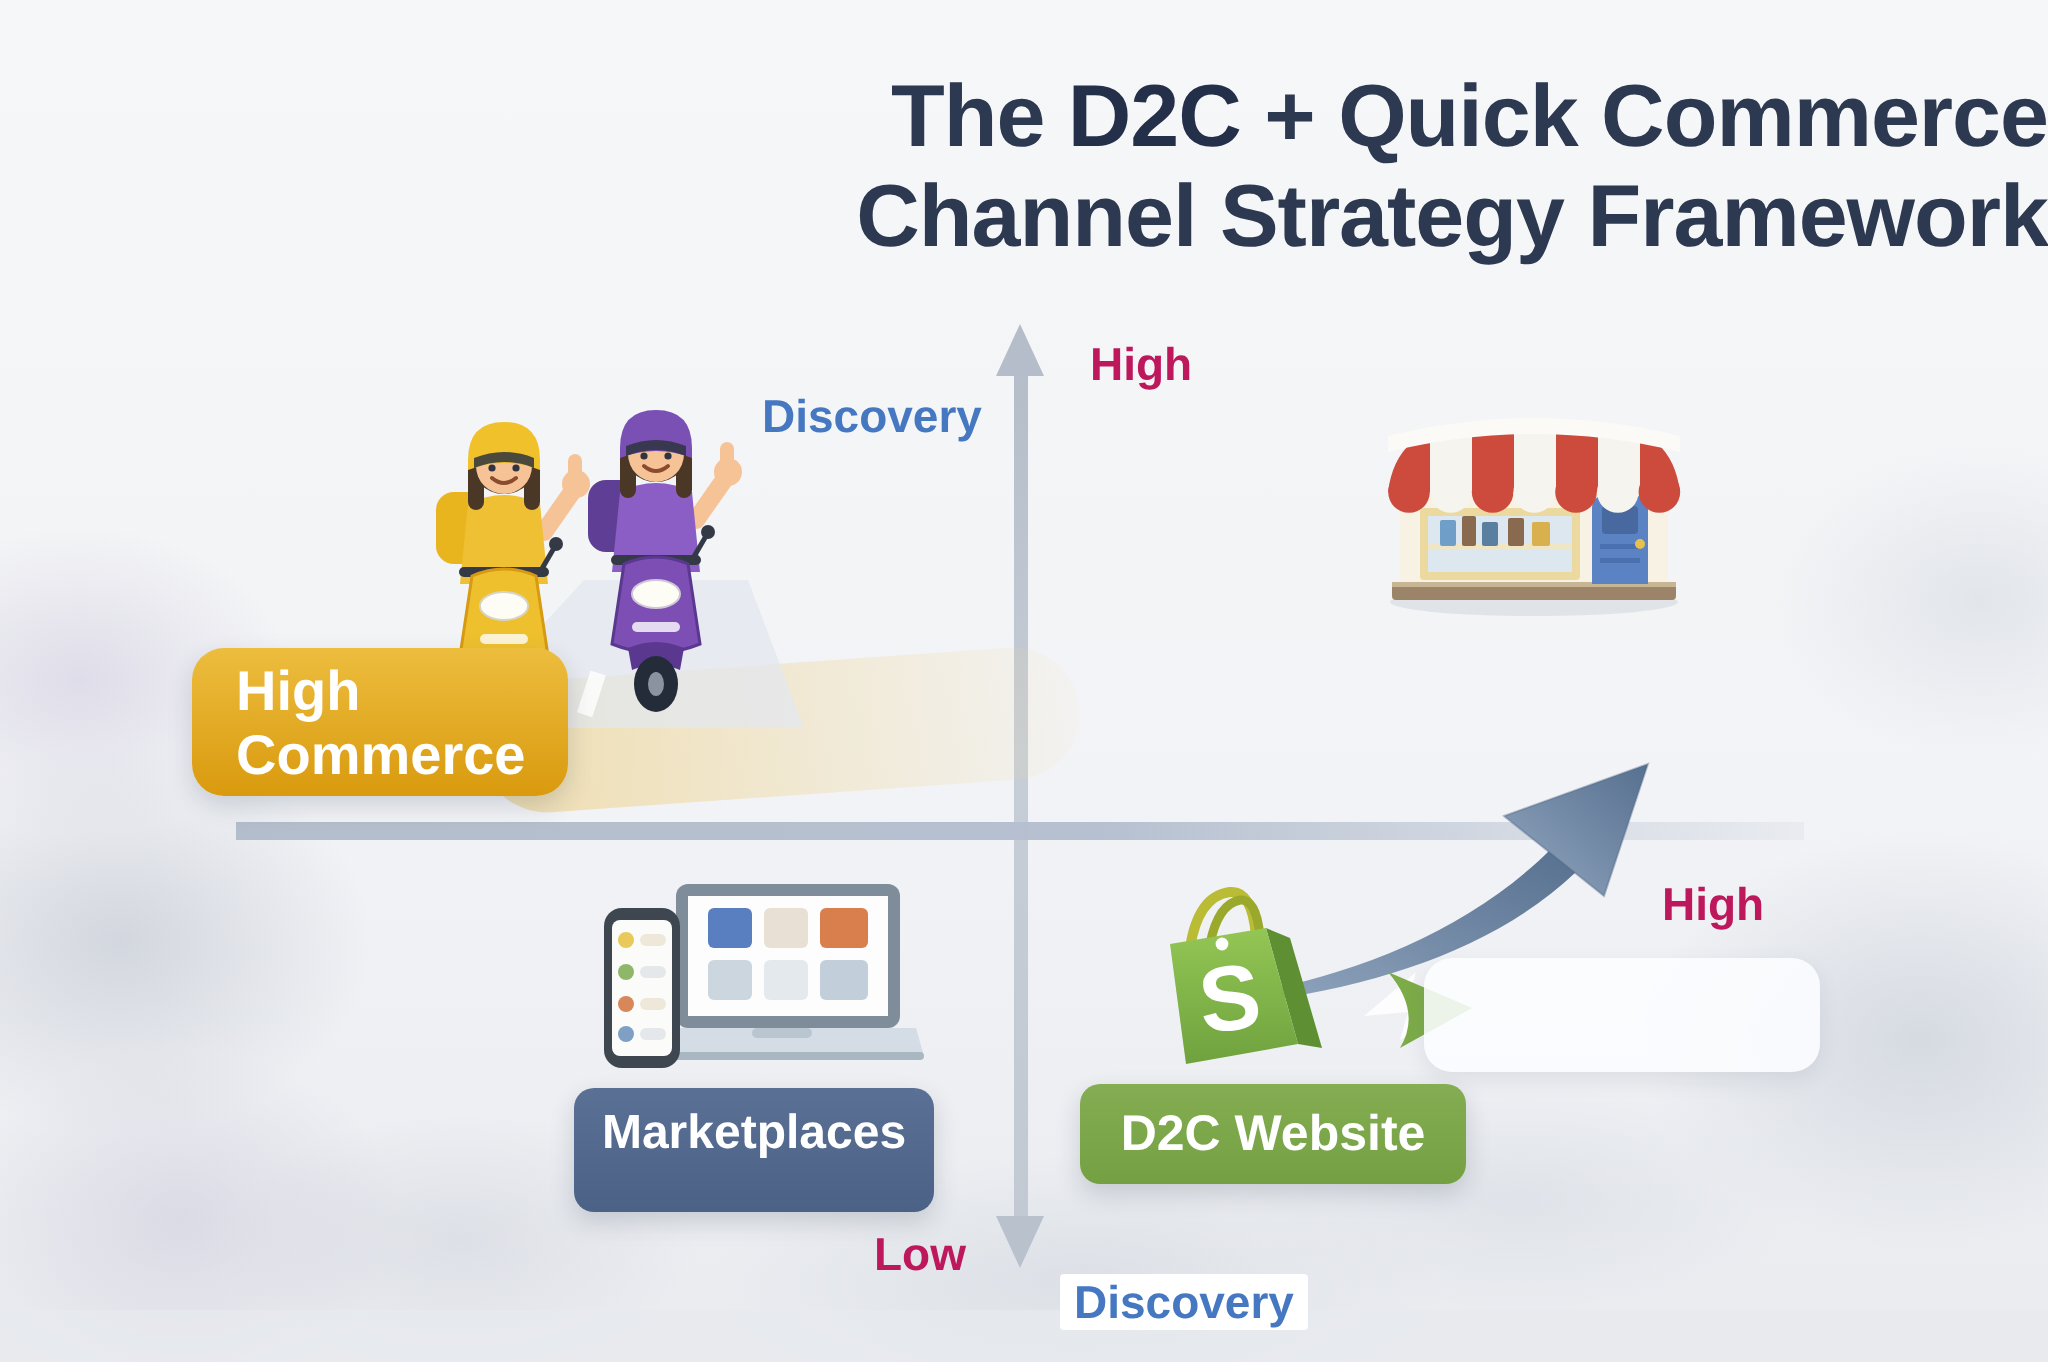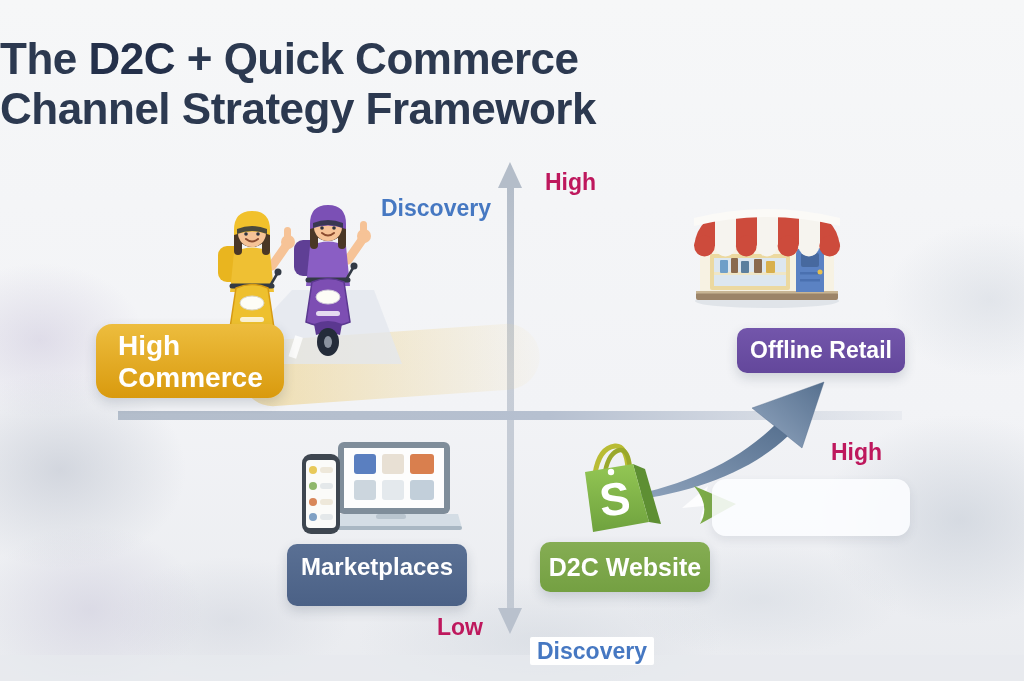--- a/index.html
+++ b/index.html
@@ -18,21 +18,21 @@
       radial-gradient(ellipse 200px 150px at 960px 520px, rgba(197,204,214,0.60), rgba(197,204,214,0) 70%),
       radial-gradient(ellipse 150px 110px at 990px 300px, rgba(205,211,220,0.45), rgba(205,211,220,0) 70%),
       radial-gradient(ellipse 260px 90px at 540px 640px, rgba(206,212,220,0.50), rgba(206,212,220,0) 70%),
       radial-gradient(ellipse 200px 80px at 760px 600px, rgba(208,214,222,0.45), rgba(208,214,222,0) 70%),
       radial-gradient(ellipse 170px 90px at 230px 620px, rgba(204,208,218,0.45), rgba(204,208,218,0) 70%),
       linear-gradient(180deg, #f6f7f8 0%, #f2f3f6 60%, #e9ebef 100%);
   }
   .bg-band{position:absolute;left:0;right:0;bottom:0;height:26px;background:#e7e9ee;opacity:.7;z-index:0;}
 
   
-  .title{position:absolute;left:0;top:34px;width:1024px;text-align:left;z-index:6;
+  .title{position:absolute;left:0;top:34px;width:1024px;text-align:right;z-index:6;
     color:#2c3950;font-size:44px;line-height:50px;font-weight:600;letter-spacing:-0.5px;}
   .title .hvy{font-weight:800;color:#24304a;}
 
   
   .v-axis{position:absolute;left:507px;top:186px;width:7px;height:424px;z-index:1;
     background:linear-gradient(180deg,#b4bdc9 0%,#c7cdd7 45%,#c2c9d3 100%);}
   .v-axis-head-up{position:absolute;left:498px;top:162px;width:0;height:0;z-index:1;
     border-left:12px solid transparent;border-right:12px solid transparent;border-bottom:26px solid #b4bdc9;}
   .v-axis-head-down{position:absolute;left:498px;top:608px;width:0;height:0;z-index:1;
     border-left:12px solid transparent;border-right:12px solid transparent;border-top:26px solid #b9c1cd;}
@@ -47,21 +47,21 @@
   
   .chan{position:absolute;z-index:4;color:#fff;font-weight:700;text-align:center;
     box-shadow:0 5px 12px rgba(40,55,80,0.18);}
   .box-qc{left:96px;top:324px;width:188px;height:74px;border-radius:16px;
     background:linear-gradient(180deg,#edbd3e,#d99a0e);
     text-align:left;padding:6px 0 0 22px;font-size:28px;line-height:32px;box-sizing:border-box;}
   .box-offline{left:737px;top:328px;width:168px;height:45px;border-radius:10px;
     background:linear-gradient(180deg,#7356ab,#63479b);font-size:23px;line-height:45px;}
   .box-mkt{left:287px;top:544px;width:180px;height:62px;border-radius:10px;
     background:linear-gradient(180deg,#5a7094,#4b6186);font-size:24px;line-height:46px;}
-  .box-d2c{left:540px;top:542px;width:170px;height:50px;border-radius:10px;
+  .box-d2c{left:540px;top:542px;width:193px;height:50px;border-radius:10px;
     background:linear-gradient(180deg,#85ad53,#74a042);font-size:25px;line-height:50px;}
 
   
   .center-box{position:absolute;left:383px;top:312px;width:256px;height:99px;z-index:5;
     background:#ffffff;border-radius:18px;box-shadow:0 10px 22px rgba(60,80,110,0.12);
     color:#3a4660;font-size:24px;font-weight:600;text-align:center;line-height:34px;padding-top:15px;box-sizing:border-box;}
 
   
   .annot{position:absolute;left:712px;top:479px;width:198px;height:57px;z-index:4;
     background:rgba(252,253,255,0.88);border-radius:14px;box-shadow:0 4px 10px rgba(90,100,120,0.12);
@@ -207,21 +207,20 @@
       <circle cx="16.5" cy="44" r="10.4" fill="#cd4b3c"></circle>
       <circle cx="37.4" cy="44" r="10.4" fill="#f6f4ef"></circle>
       <circle cx="58.3" cy="44" r="10.4" fill="#cd4b3c"></circle>
       <circle cx="79.1" cy="44" r="10.4" fill="#f6f4ef"></circle>
       <circle cx="100" cy="44" r="10.4" fill="#cd4b3c"></circle>
       <circle cx="120.9" cy="44" r="10.4" fill="#f6f4ef"></circle>
       <circle cx="141.7" cy="44" r="10.4" fill="#cd4b3c"></circle>
     </g>
   </svg>
 
-  <div class="chan box-offline">Offline Retail</div>
 
   <svg class="illus" style="left:612px;top:372px;z-index:3;" width="220" height="130" viewBox="0 0 220 130">
     <defs>
       <linearGradient id="gaGrad" x1="0" y1="1" x2="1" y2="0">
         <stop offset="0" stop-color="#93a7c0"></stop>
         <stop offset="1" stop-color="#56708f"></stop>
       </linearGradient>
     </defs>
     <path d="M6,126 C64,116 122,94 164,52 L176,64 C136,102 76,122 8,130 Z" fill="url(#gaGrad)"></path>
     <path d="M140,36 L212,10 L190,76 Z" fill="url(#gaGrad)" stroke="#4d6686" stroke-width="1" stroke-opacity="0.4"></path>

